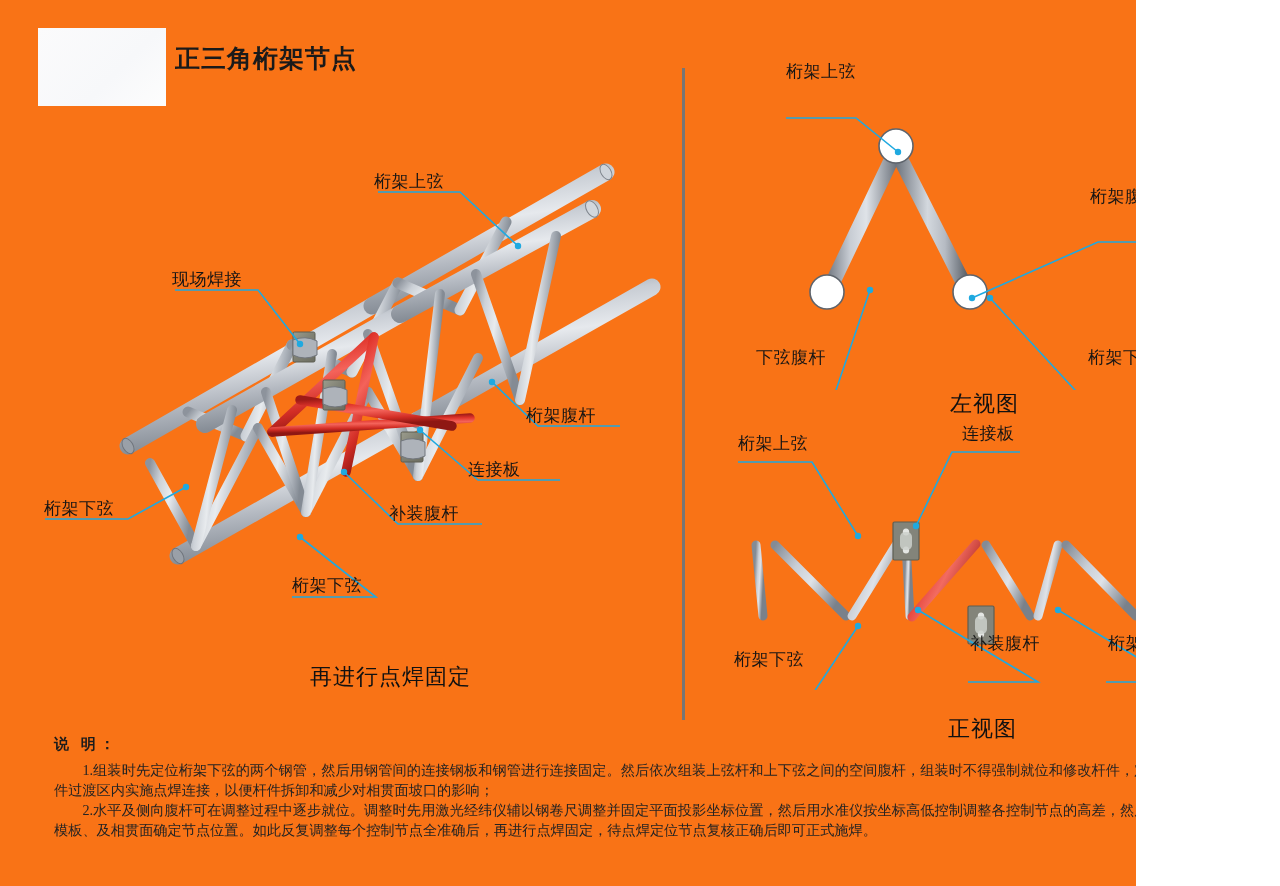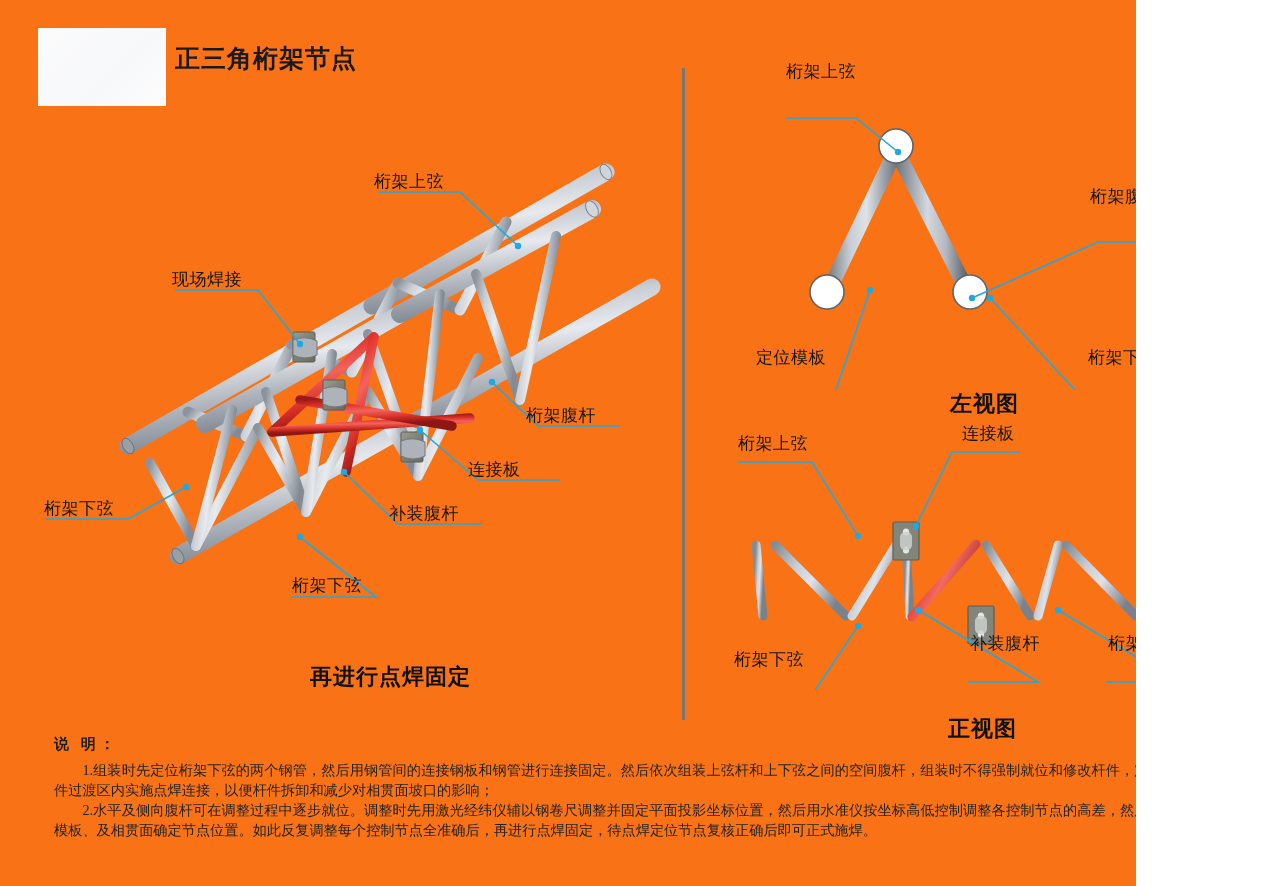--- a/index.html
+++ b/index.html
@@ -23,21 +23,21 @@
     font-family: "Liberation Serif", "DejaVu Serif", serif;
     font-size: 25px;
     font-weight: 700;
     color: #1a1a1a;
     letter-spacing: 1px;
     white-space: nowrap;
   }
   .view-caption {
     font-family: "Liberation Serif", "DejaVu Serif", serif;
     font-size: 22px;
-    font-weight: 700;
+    font-weight: 400;
     color: #111111;
     letter-spacing: 1px;
     white-space: nowrap;
   }
   #caption-iso  { left: 310px; top: 662px; }
   #caption-left { left: 950px; top: 389px; }
   #caption-front{ left: 948px; top: 698px; margin-top: 16px; }
 
   
   #divider {
@@ -276,21 +276,21 @@
         <path class="leader" d="M55 372 L132 372 L170 260"></path>
         <circle class="leader-dot" cx="170" cy="260" r="3.2"></circle>
 
         <path class="leader" d="M466 372 L386 372 L290 268"></path>
         <circle class="leader-dot" cx="290" cy="268" r="3.2"></circle>
       </g>
     </svg>
 
     <div class="abs anno" style="left:86px; top:30px;">桁架上弦</div>
     <div class="abs anno" style="left:390px; top:155px;">桁架腹杆</div>
-    <div class="abs anno" style="left:56px; top:316px;">定位模板</div>
+    <div class="abs anno" style="left:56px; top:316px;">下弦腹杆</div>
     <div class="abs anno" style="left:388px; top:316px;">桁架下弦</div>
   </div>
 
   <div class="abs view-caption" id="caption-left">左视图</div>
 
   <div class="abs" style="left:700px;top:420px;width:570px;height:270px;">
     <svg width="570" height="270" viewBox="0 0 570 270">
       <defs>
         <linearGradient id="chordF" x1="0" y1="0" x2="0" y2="1">
           <stop offset="0%" stop-color="#888e97"></stop>

